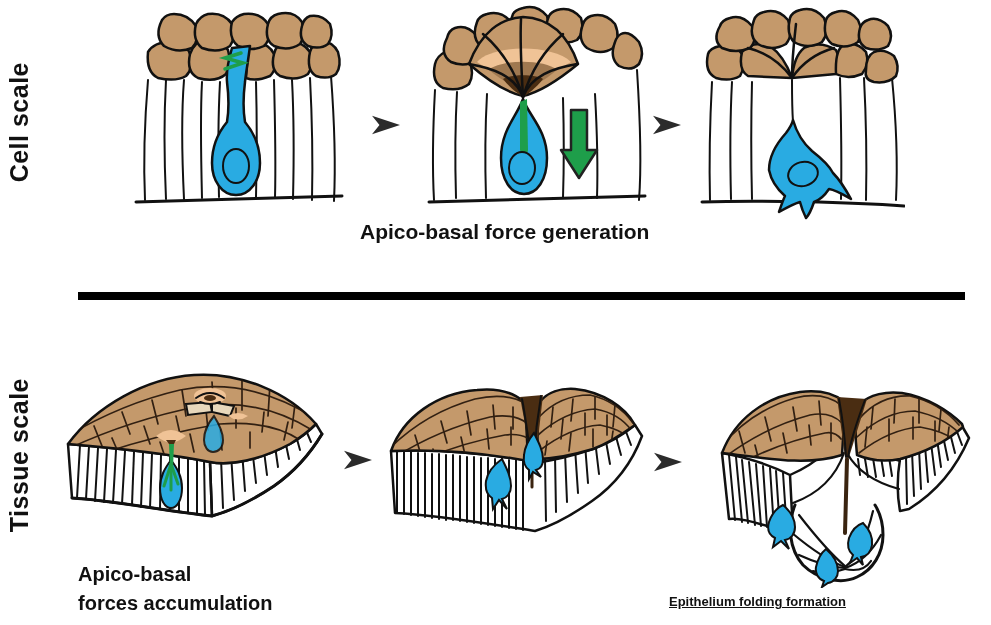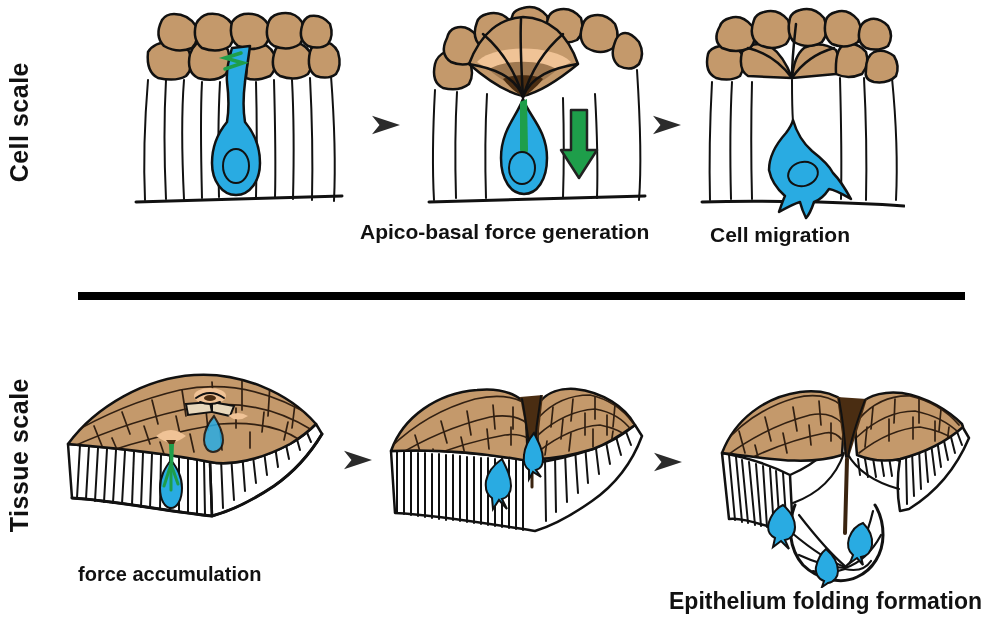--- a/index.html
+++ b/index.html
@@ -9,21 +9,21 @@
   }
   html,body{margin:0;padding:0;background:#fff;}
   #stage{position:relative;width:991px;height:625px;background:#fff;overflow:hidden;
          font-family:"Liberation Sans","DejaVu Sans",sans-serif;color:var(--ink);}
   .abs{position:absolute;}
   .rowlabel{writing-mode:vertical-rl;transform:rotate(180deg);font-size:25px;font-weight:bold;
             letter-spacing:.5px;line-height:34px;white-space:nowrap;}
   .caption{font-weight:bold;line-height:27px;}
   .cap21{font-size:21px;}
   .cap20{font-size:20px;line-height:29px;}
-  .cap19{font-size:23px;}
+  .cap19{font-size:13px;text-decoration:underline;}
   .divider{background:var(--divider);}
   svg{display:block;}
   .o{stroke:var(--ink);stroke-width:2.5;stroke-linejoin:round;stroke-linecap:round;}
   .o2{stroke:var(--ink);stroke-width:2;stroke-linecap:round;}
   .nofill{fill:none;}
   .tanf{fill:var(--tan);}
   .mesh{stroke:#2a1a0e;stroke-width:1.7;fill:none;stroke-linecap:round;opacity:.95;}
   .hatch{stroke:var(--ink);stroke-width:2;fill:none;stroke-linecap:round;}
   .bluef{fill:var(--cell-blue);}
 </style>
@@ -142,21 +142,20 @@
       <path d="M92,74 C104,56 120,48 134,44"></path>
     </g>
     <path class="o bluef" d="M93,116 C97,130 103,139 112,147 C121,154 129,161 133,169 C139,175 146,186 151,195
          C144,191 136,186 129,185 C125,191 120,196 114,198 C112,204 110,210 106,214
          C103,208 101,202 100,198 C93,200 86,204 79,208 C81,202 83,196 85,192
          C77,185 71,176 69,166 C69,151 77,139 86,129 C89,125 92,121 93,116 Z"></path>
     <ellipse class="o2 bluef" cx="103" cy="170" rx="15" ry="12" transform="rotate(-15 103 170)"></ellipse>
   </svg>
 
   <div class="abs caption cap21" style="left:360px;top:218px;width:320px;">Apico-basal force generation</div>
-  <div class="abs caption cap21" style="left:710px;top:221px;width:200px;">Cell migration</div>
 
   <div class="abs divider" style="left:78px;top:292px;width:887px;height:8px;"></div>
 
   <div class="abs rowlabel" style="left:2px;top:378px;">Tissue scale</div>
 
   <svg class="abs" style="left:60px;top:368px;" width="272" height="168" viewBox="0 0 272 168">
     <defs>
       <clipPath id="p4top">
           <path d="M8,76 C36,38 86,10 134,7 C180,4 228,24 256,56 C248,64 240,70 230,76 C200,92 170,98 150,94 C110,86 55,80 8,76 Z"></path>
         </clipPath>
@@ -443,17 +442,18 @@
     </g>
     <path class="o2 bluef" d="M88,122 C95,128 100,136 100,144 C100,151 96,156 90,157 L94,166 L86,158 L78,164 L80,155
          C74,152 72,146 74,139 C77,130 82,125 88,122 Z"></path>
     <path class="o2 bluef" d="M131,166 C138,172 143,180 143,188 C143,194 139,199 133,200 L127,204 L129,198
          C123,196 120,190 121,184 C123,175 126,170 131,166 Z"></path>
     <path class="o2 bluef" d="M168,140 C174,146 178,154 177,162 C176,169 172,173 166,174 L168,182 L162,175 L155,180 L158,172
          C153,168 152,162 154,155 C157,147 162,142 168,140 Z"></path>
   </svg>
 
   <div class="abs caption cap20" style="left:78px;top:560px;width:250px;">
-    <div>force accumulation</div>
+    <div>Apico-basal</div>
+    <div>forces accumulation</div>
   </div>
   <div class="abs caption cap19" style="left:669px;top:588px;width:320px;">Epithelium folding formation</div>
 
 </div>
 
 </body></html>

